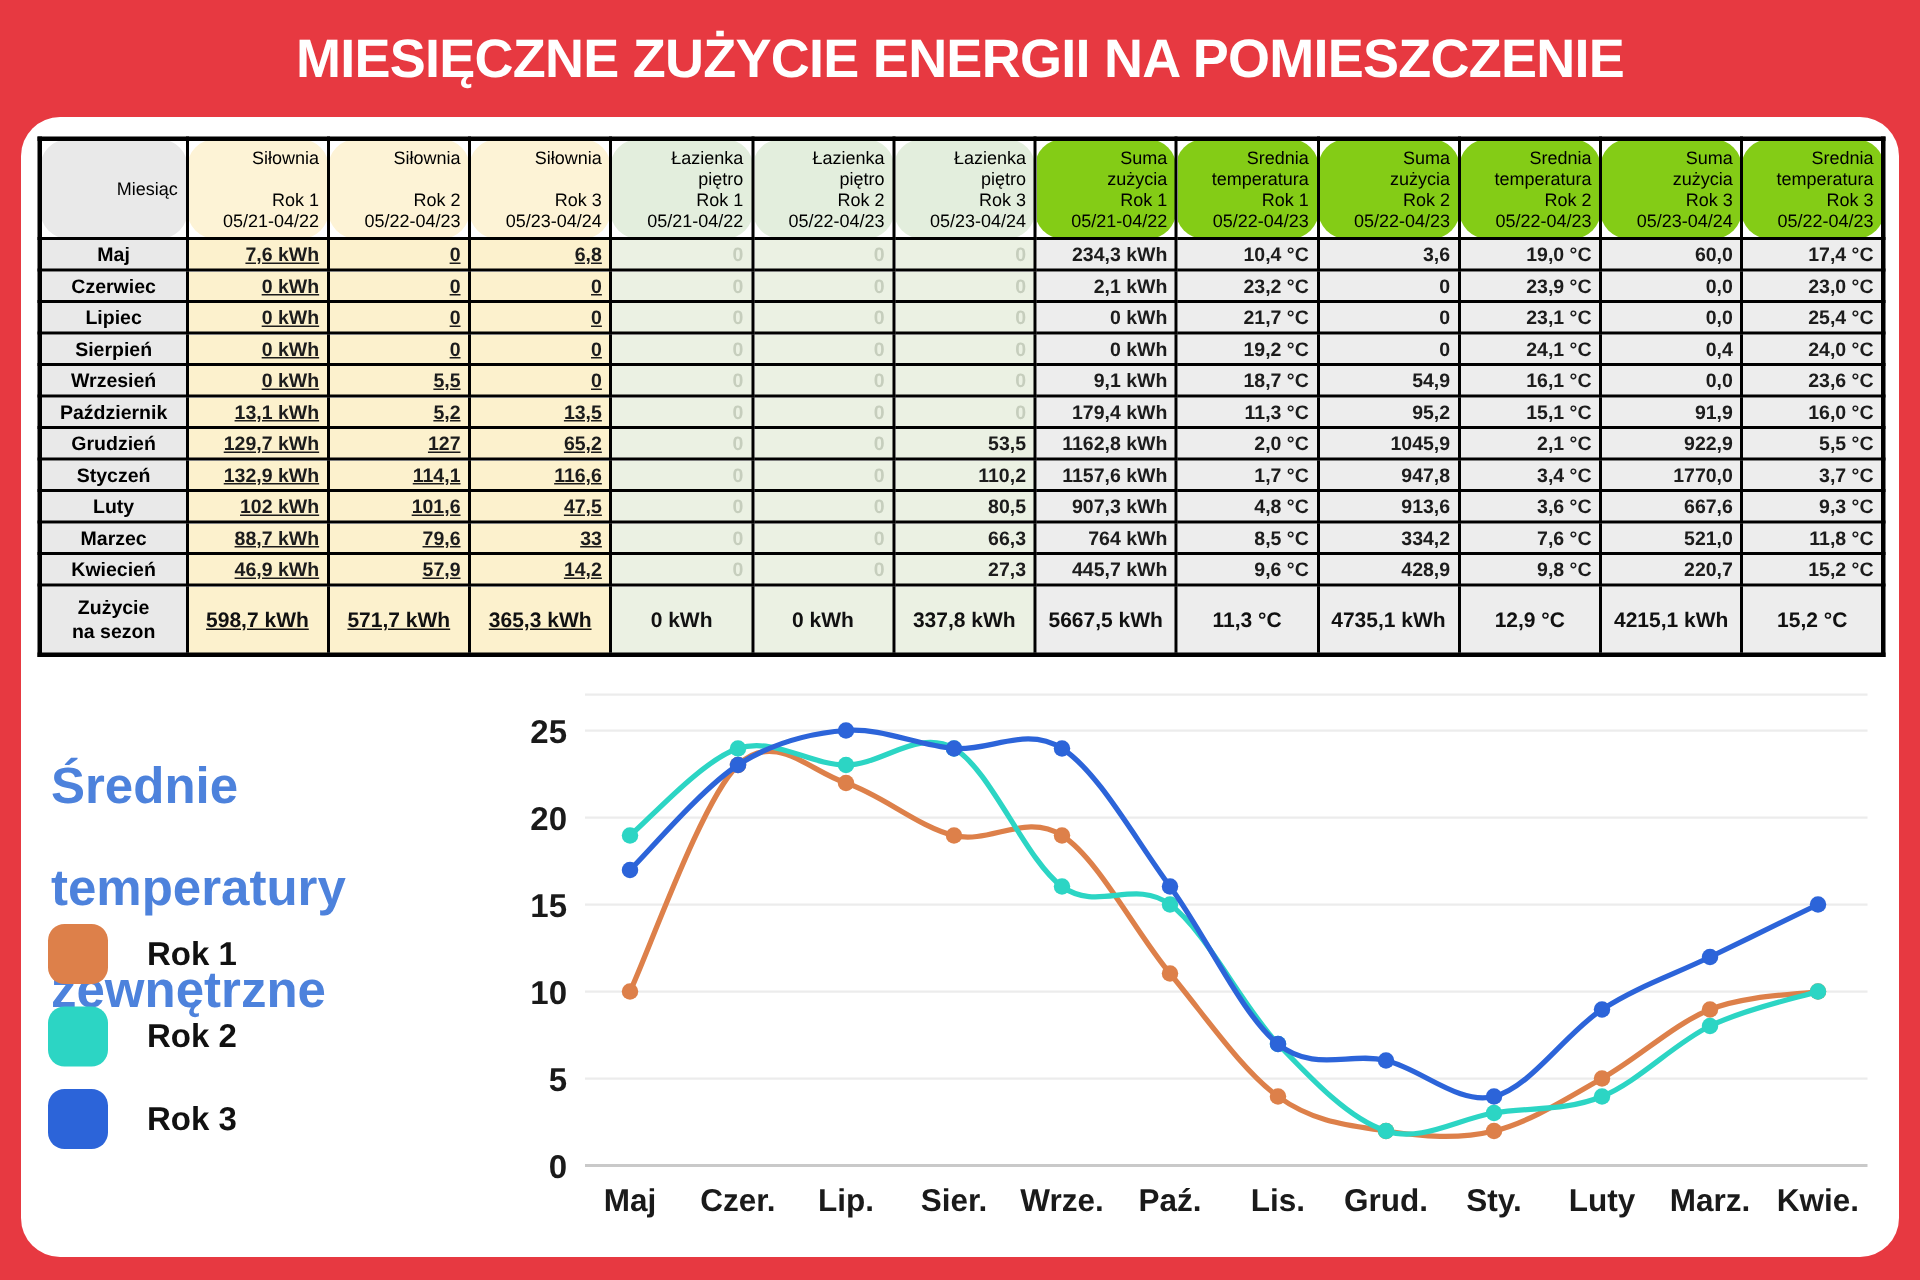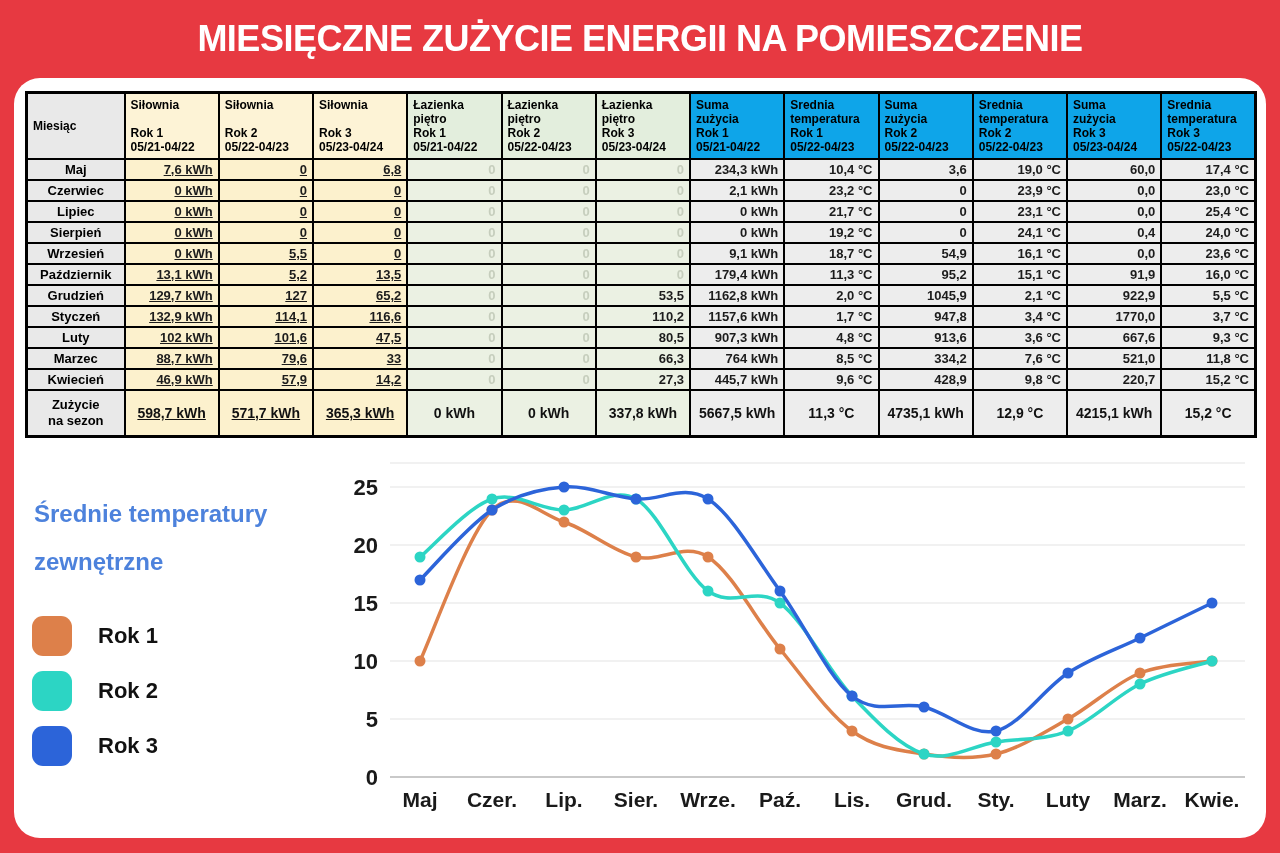--- a/index.html
+++ b/index.html
@@ -15,40 +15,40 @@
     background:#ffffff; border-radius:26px; }
 
   
   table.energy { position:absolute; left:11px; top:13px; width:1232px;
     border-collapse:collapse; table-layout:fixed; border:3px solid #000; }
   table.energy col.c-month { width:98px; }
   table.energy th, table.energy td {
     border:2px solid #000; padding:0 5px; overflow:hidden;
     font-family:"Liberation Sans", sans-serif;
   }
-  thead th { height:64px; font-size:12px; font-weight:700; text-align:left;
-    white-space:pre-line; line-height:1.18; vertical-align:middle; }
+  thead th { height:64px; font-size:12px; font-weight:400; text-align:right;
+    white-space:pre-line; line-height:1.18; vertical-align:middle;border-radius:18px; }
   tbody th.row-label { font-size:13px; font-weight:700; text-align:center; background:#e9e9e9; }
   tbody td { height:19px; font-size:13px; font-weight:700; text-align:right; color:#1c1c1c; }
   tbody tr { height:21px; }
   tfoot th { height:44px; font-size:13px; font-weight:700; 
     white-space:pre-line; line-height:1.2; background:#e9e9e9; }
   tfoot td { font-size:14px; font-weight:700; text-align:center; color:#111; }
   .col-month { background:#e9e9e9; }
   tbody .col-gym, tfoot .col-gym { background:#fcf1cd;text-decoration:underline; }
   tbody .col-bath, tfoot .col-bath { background:#ebf1e3; }
   tbody .col-sum, tfoot .col-sum { background:#ededed; }
   thead .col-gym { background:#fdf3d6; }
   thead .col-bath { background:#e3eedd; }
-  thead .col-sum { background:#0ea5e9; }
+  thead .col-sum { background:#84cc16; }
   td.muted { color:#c6cebd; }
 
   
   .chart-title { position:absolute; left:20px; top:412px; width:300px;
-    color:#4d82dc; font-size:24px; font-weight:700; line-height:2.0; }
+    color:#4d82dc; font-size:34px; font-weight:700; line-height:2.0; }
   .legend { position:absolute; left:18px; top:538px; }
   .legend-item { display:flex; align-items:center; height:40px; margin-bottom:15px; }
   .legend-swatch { width:40px; height:40px; border-radius:11px; flex:0 0 40px; }
   .legend-label { margin-left:26px; font-size:22px; font-weight:700; color:#111; }
   .chart-svg { position:absolute; left:316px; top:377px; }
   .axis-text { font-family:"Liberation Sans", sans-serif; font-weight:700; fill:#1a1a1a; }
 </style>
 </head>
 <body>
 

